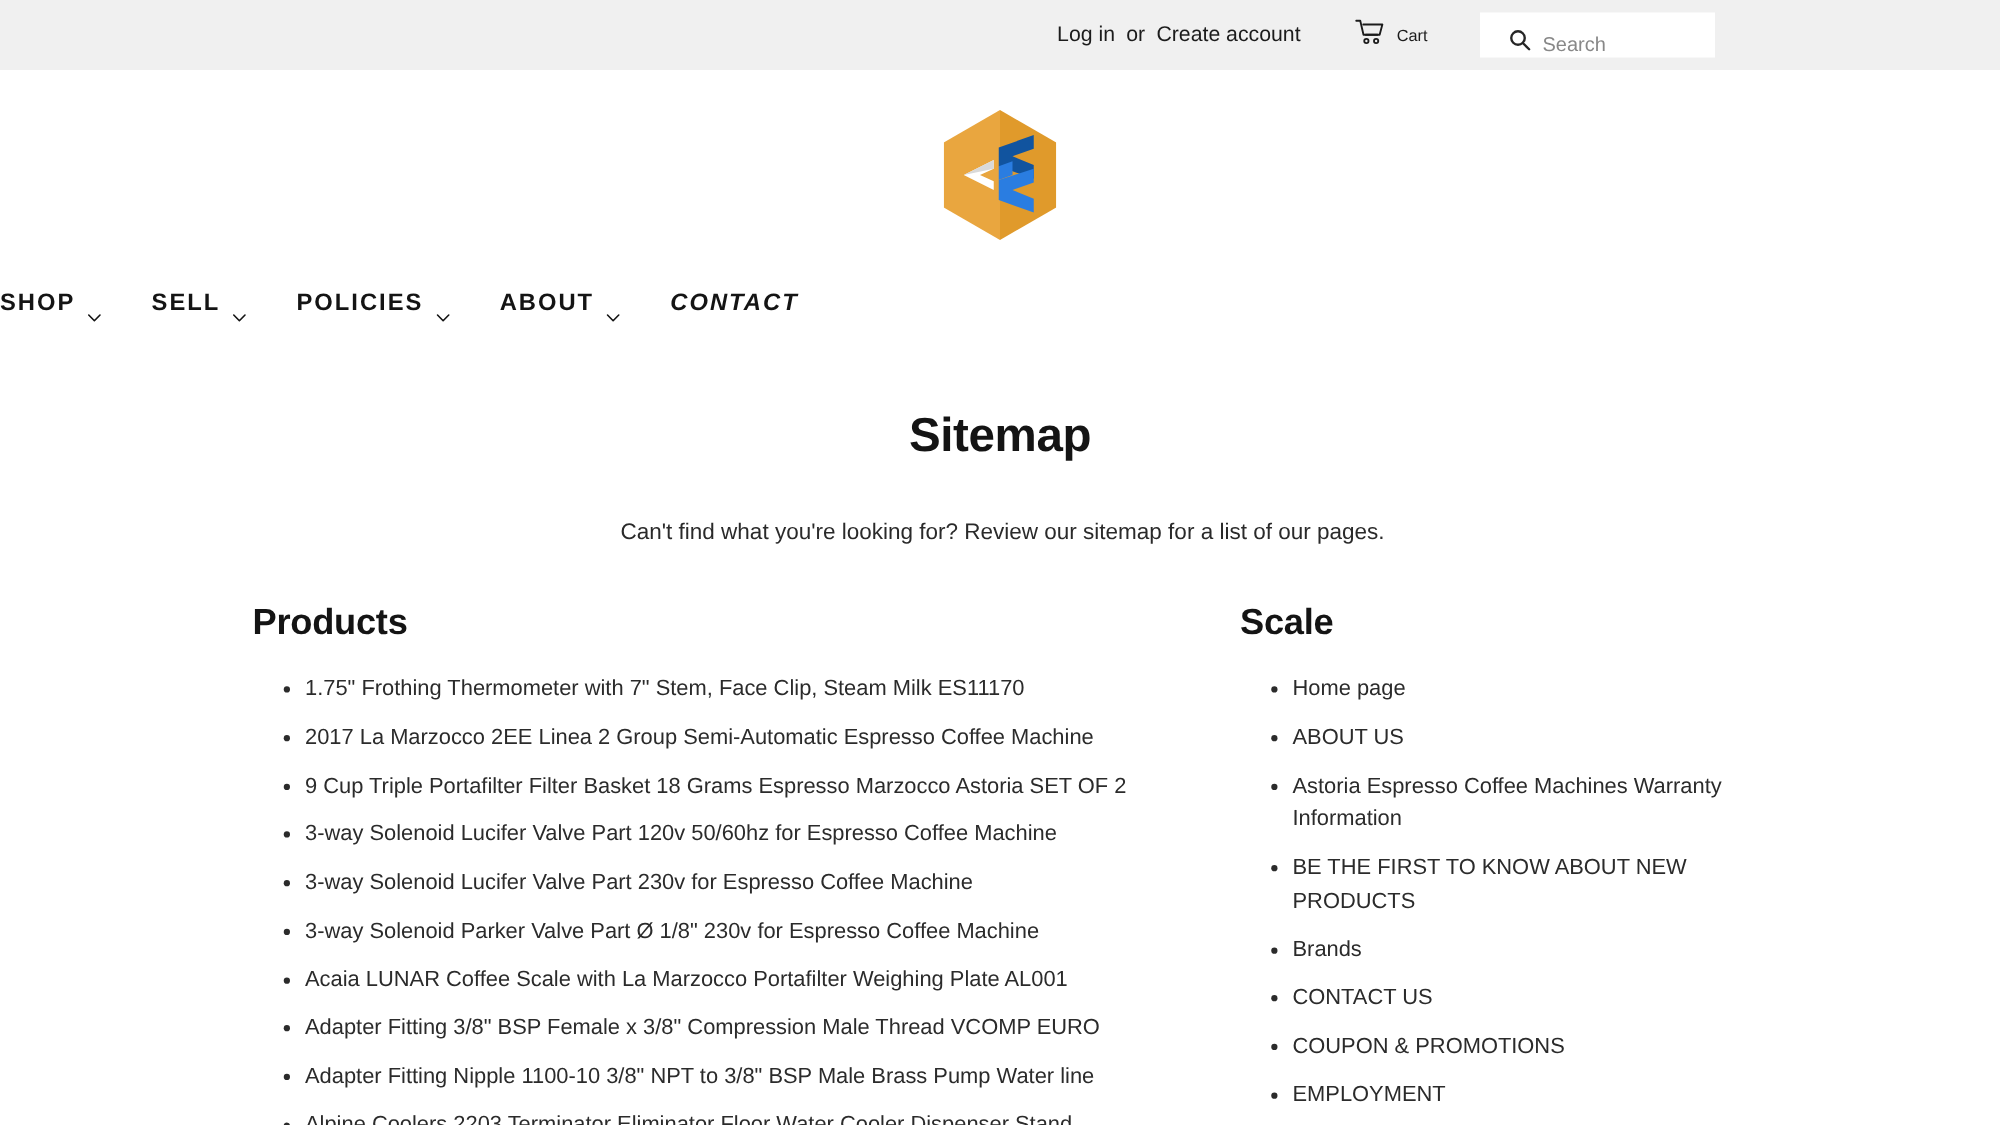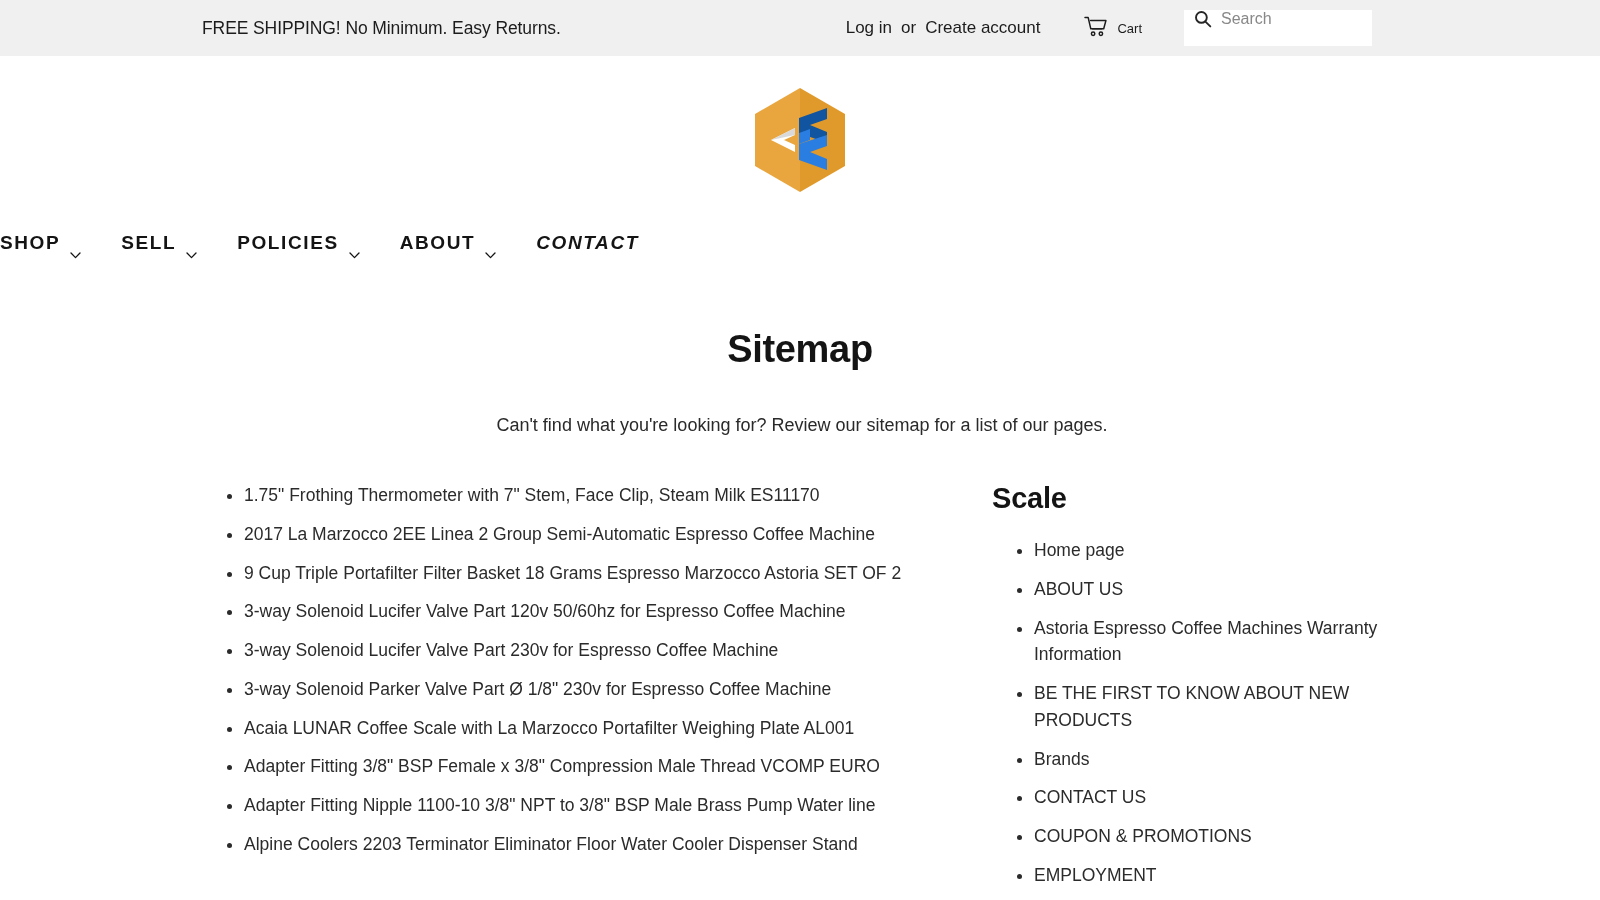--- a/index.html
+++ b/index.html
@@ -62,22 +62,22 @@
     font-size: 13px;
     color: #1c1c1c;
     white-space: nowrap;
   }
   .search-box {
     margin-left: 42px;
     width: 188px;
     height: 36px;
     background: #ffffff;
     display: flex;
-    align-items: flex-start;
-    padding: 0 10px;
+    align-items: flex-end;
+    padding: 0 23px;
     gap: 9px;
   }
   .search-box input {
     border: none;
     outline: none;
     background: transparent;
     font-family: "Liberation Sans", sans-serif;
     font-size: 16px;
     color: #444;
     width: 100%;
@@ -177,21 +177,20 @@
   .col-pages ul.sitemap-list li { margin-bottom: 12px; }
   ul.sitemap-list li a {
     color: #2b2b2b;
     text-decoration: none;
   }
 </style>
 </head>
 <body>
 
 <div class="topbar">
-  <span class="ship-msg">FREE SHIPPING! No Minimum. Easy Returns.</span>
 
   <div class="topbar-right">
     <a class="acct-link">Log in</a>
     <span class="acct-or">or</span>
     <a class="acct-link">Create account</a>
 
     <div class="cart-wrap">
       <span>
         <svg width="24" height="21" viewBox="0 0 24 21" fill="none" stroke="#1c1c1c" stroke-width="1.5" stroke-linecap="round" stroke-linejoin="round">
           <path d="M1 1.6 h3.2 l2.6 11.2 h11.1"></path>
@@ -272,20 +271,21 @@
 </nav>
 
 <div class="page-head">
   <h1 class="page-title">Sitemap</h1>
   <p class="page-sub">Can't find what you're looking for? Review our sitemap for a list of our pages.</p>
 </div>
 
 <div class="columns">
 
   <div class="col-products">
+    <h2 class="col-title">Products</h2>
     <ul class="sitemap-list">
       <li><a>1.75" Frothing Thermometer with 7" Stem, Face Clip, Steam Milk ES11170</a></li>
       <li><a>2017 La Marzocco 2EE Linea 2 Group Semi-Automatic Espresso Coffee Machine</a></li>
       <li><a>9 Cup Triple Portafilter Filter Basket 18 Grams Espresso Marzocco Astoria SET OF 2</a></li>
       <li><a>3-way Solenoid Lucifer Valve Part 120v 50/60hz for Espresso Coffee Machine</a></li>
       <li><a>3-way Solenoid Lucifer Valve Part 230v for Espresso Coffee Machine</a></li>
       <li><a>3-way Solenoid Parker Valve Part Ø 1/8" 230v for Espresso Coffee Machine</a></li>
       <li><a>Acaia LUNAR Coffee Scale with La Marzocco Portafilter Weighing Plate AL001</a></li>
       <li><a>Adapter Fitting 3/8" BSP Female x 3/8" Compression Male Thread VCOMP EURO</a></li>
       <li><a>Adapter Fitting Nipple 1100-10 3/8" NPT to 3/8" BSP Male Brass Pump Water line</a></li>

